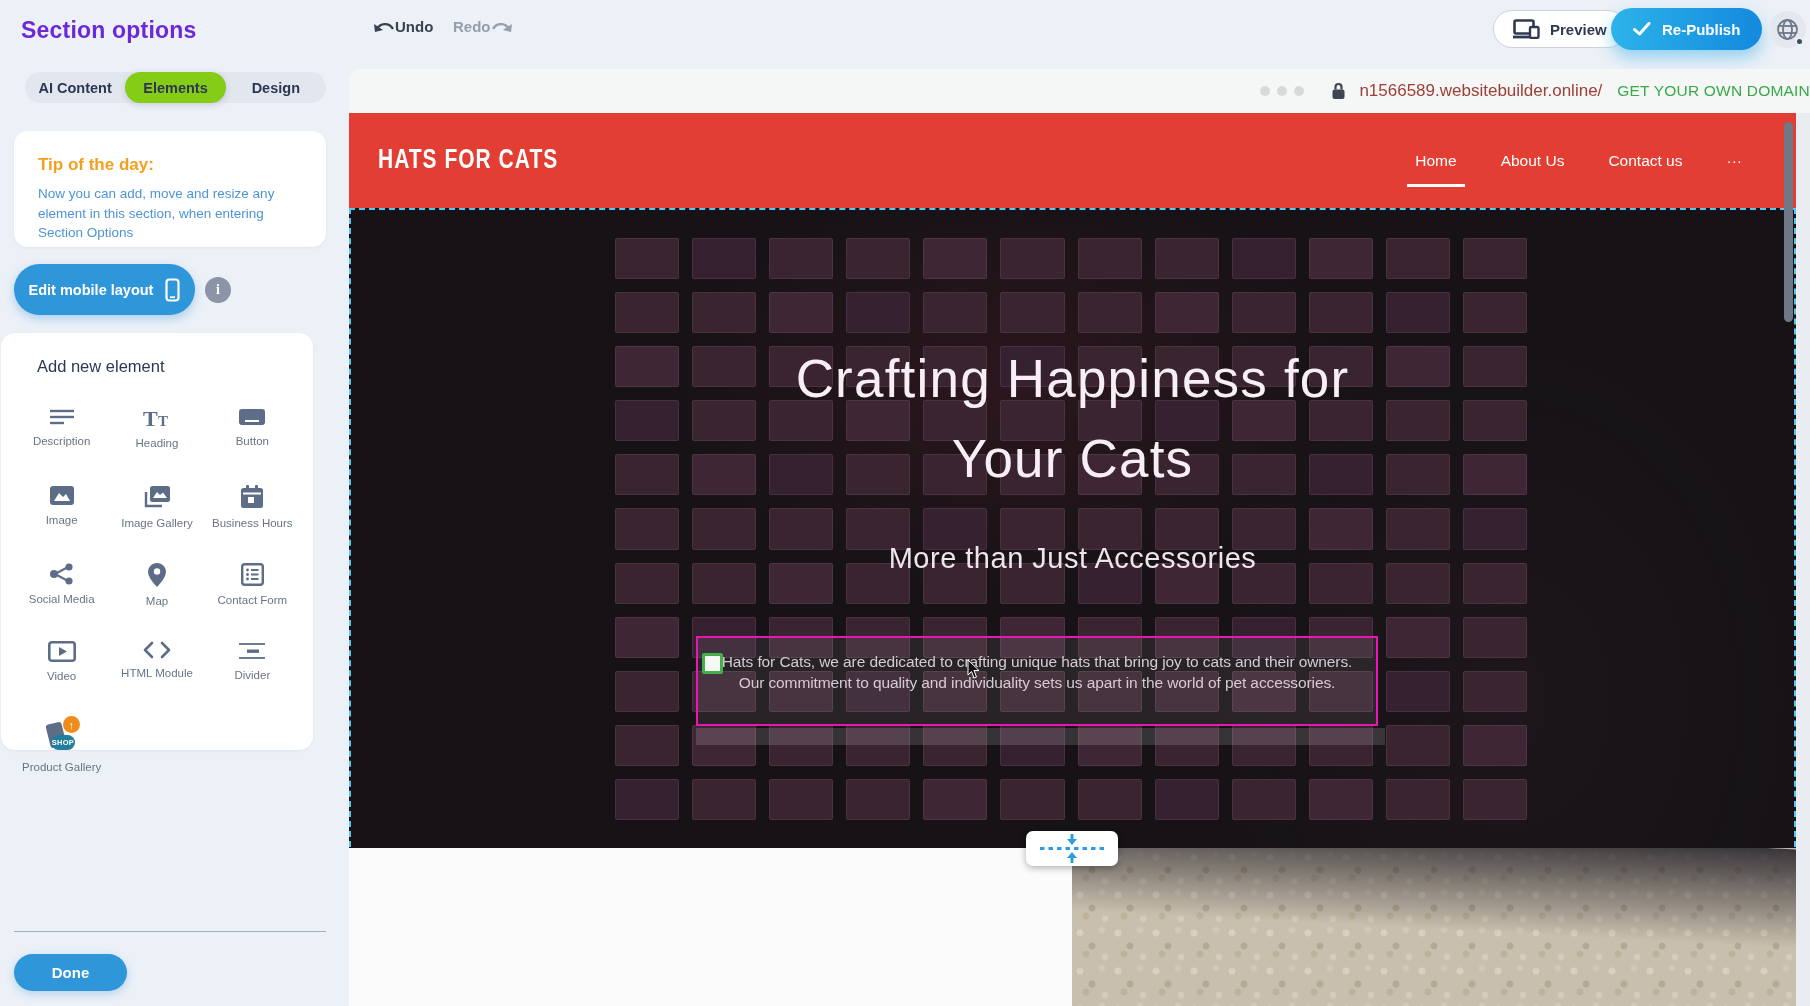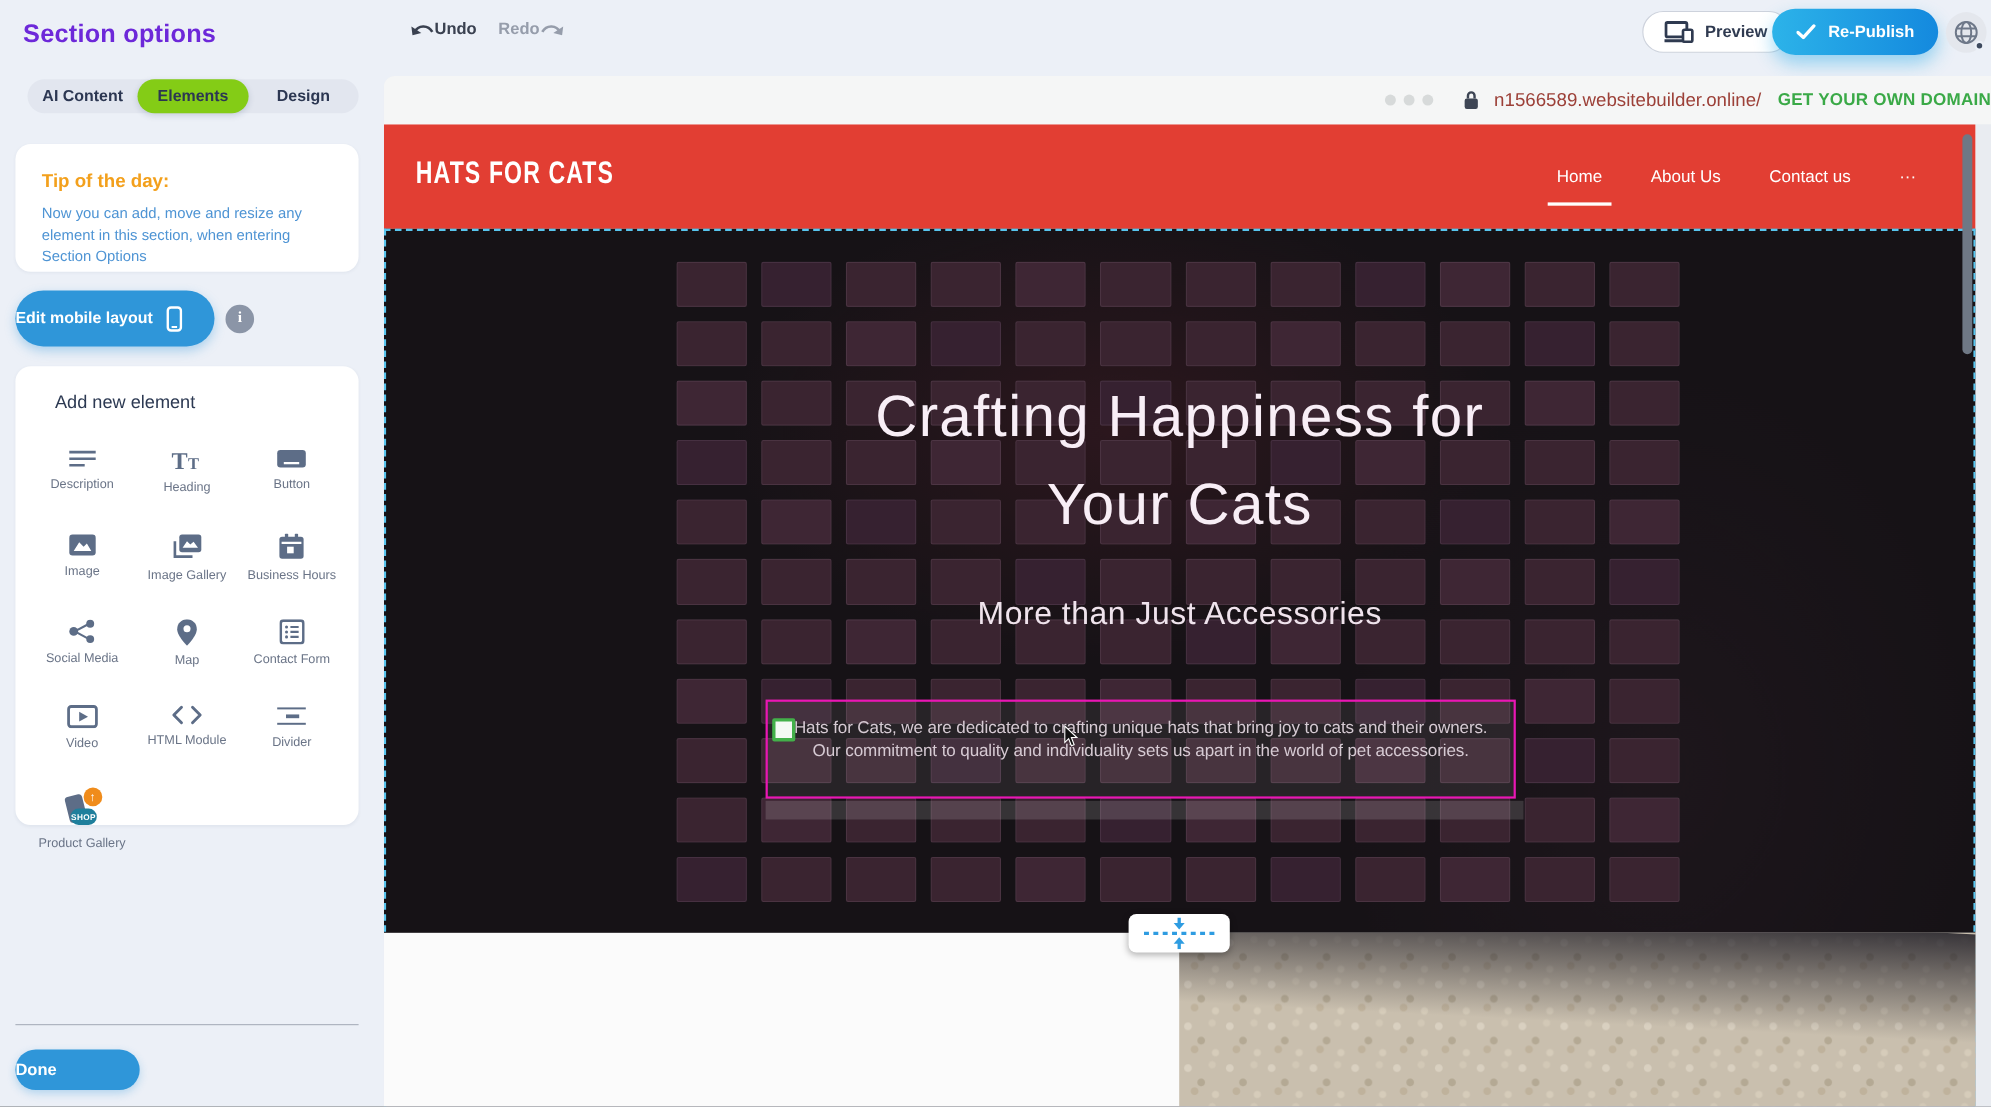--- a/index.html
+++ b/index.html
@@ -9,24 +9,24 @@
 
   
   .panel-title { position:absolute; left:21px; top:17px; font-size:23px; font-weight:700; color:#6d28d9; letter-spacing:.2px; }
   .tabs { position:absolute; left:25px; top:72px; width:301px; height:31px; background:#e2e6ef; border-radius:16px; display:flex; align-items:stretch; }
   .tab { flex:1; display:flex; align-items:center; justify-content:center; font-size:14.5px; font-weight:700; color:#2c3752; border-radius:16px; cursor:pointer; }
   .tab.active { background:#84cc16; box-shadow:0 2px 6px rgba(40,60,100,.18); }
   .card { position:absolute; background:#fff; border-radius:14px; box-shadow:0 1px 3px rgba(50,70,110,.06); }
   .tip-card { left:14px; top:131px; width:312px; height:116px; padding:24px 24px 0 24px; }
   .tip-title { font-size:17px; font-weight:700; color:#f3a01c; }
   .tip-body { margin-top:9px; font-size:13.5px; line-height:1.45; color:#4e94d4; }
-  .btn-blue { background:#2f96d9; color:#fff; border:none; border-radius:26px; font-family:"Liberation Sans",sans-serif; font-weight:700; cursor:pointer; display:flex; align-items:center; }
+  .btn-blue { background:#2f96d9; color:#fff; border:none; border-radius:26px; font-family:"Liberation Sans",sans-serif; font-weight:700; cursor:pointer; display:flex; align-items:center; justify-content:center; }
   .mobile-btn { position:absolute; left:14px; top:264px; width:181px; height:51px; font-size:14.5px; gap:12px; box-shadow:0 4px 10px rgba(47,150,217,.35); }
   .info-badge { position:absolute; left:205px; top:277px; width:26px; height:26px; border-radius:50%; background:#8b95a7; color:#fff; font-size:14px; font-weight:700; display:flex; align-items:center; justify-content:center; cursor:pointer; font-family:"Liberation Serif",serif; }
-  .add-card { left:14px; top:333px; width:312px; height:417px; }
+  .add-card { left:1px; top:333px; width:312px; height:417px; }
   .add-title { position:absolute; left:36px; top:24px; font-size:16.5px; font-weight:500; color:#2c3952; }
   .el-grid { position:absolute; left:13px; top:66px; width:286px; display:grid; grid-template-columns:repeat(3,1fr); grid-auto-rows:78px; justify-items:center; }
   .el-item { width:86px; display:flex; flex-direction:column; align-items:center; cursor:pointer; padding-top:8px; }
   .el-item svg { display:block; }
   .el-label { margin-top:7px; font-size:11.5px; line-height:1.3; color:#6a7487; text-align:center; }
   .icon-slate { fill:#5d6d87; }
   .pg-wrap { position:relative; width:40px; height:34px; }
   .pg-phone { position:absolute; left:6px; top:4px; width:16px; height:24px; background:#5d6d87; border-radius:3px; transform:rotate(-14deg); }
   .pg-phone::after { content:""; position:absolute; left:3px; bottom:4px; border-left:5px solid transparent; border-right:5px solid transparent; border-bottom:7px solid #fff; }
   .pg-up { position:absolute; right:2px; top:-3px; width:17px; height:17px; border-radius:50%; background:#f08c1b; color:#fff; font-size:11px; font-weight:700; display:flex; align-items:center; justify-content:center; }
@@ -45,21 +45,21 @@
   .globe-btn { position:absolute; left:1769px; top:11px; width:37px; height:37px; border-radius:50%; background:#e4e7ed; display:flex; align-items:center; justify-content:center; cursor:pointer; }
   .globe-dot { position:absolute; right:2px; bottom:2px; width:9px; height:9px; border-radius:50%; background:#3e4a5e; border:2px solid #ecf0f7; }
 
   
   #browser { position:absolute; left:349px; top:69px; width:1461px; height:937px; border-top-left-radius:10px; overflow:hidden; background:#e9ecf1; }
   .urlbar { position:absolute; left:0; top:0; width:100%; height:44px; background:#f5f6f6; display:flex; align-items:center;justify-content:flex-end; }
   .win-dots { display:flex; gap:7px; margin-left:12px; }
   .win-dots span { width:10px; height:10px; border-radius:50%; background:#d7dada; }
   .lock { margin-left:27px; }
   .url-text { margin-left:13px; font-size:17px; color:#9c4038; }
-  .domain-cta { margin-left:15px; font-size:15.5px; font-weight:700; color:#3aa947; letter-spacing:.2px; cursor:pointer; }
+  .domain-cta { margin-left:15px; font-size:15.5px; font-weight:400; color:#3aa947; letter-spacing:.2px; cursor:pointer; }
 
   .viewport { position:absolute; left:0; top:44px; width:1447px; height:893px; background:#fbfbfb; overflow:hidden; }
 
   .site-header { position:absolute; left:0; top:0; width:100%; height:95px; background:#e23e33; }
   .site-logo { position:absolute; left:29px; top:29px; color:#fff; font-size:21px; font-weight:700; letter-spacing:1px; transform:scaleY(1.35); transform-origin:left top; cursor:pointer; }
   .site-nav { position:absolute; right:52px; top:0; height:95px; display:flex; align-items:center; gap:40px; }
   .nav-item { position:relative; color:#fff; font-size:15.5px; cursor:pointer; padding:6px 2px; }
   .nav-item.active::after { content:""; position:absolute; left:-6px; right:-6px; bottom:-11px; height:2.5px; background:#fff; }
 
   

